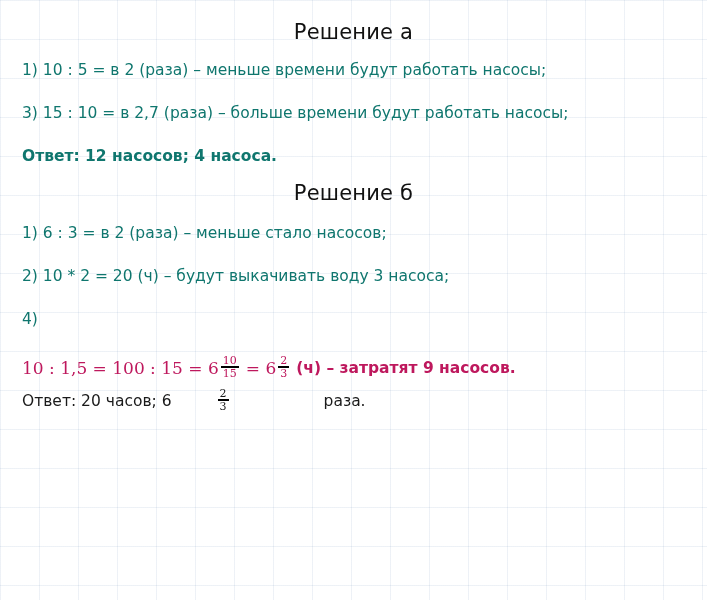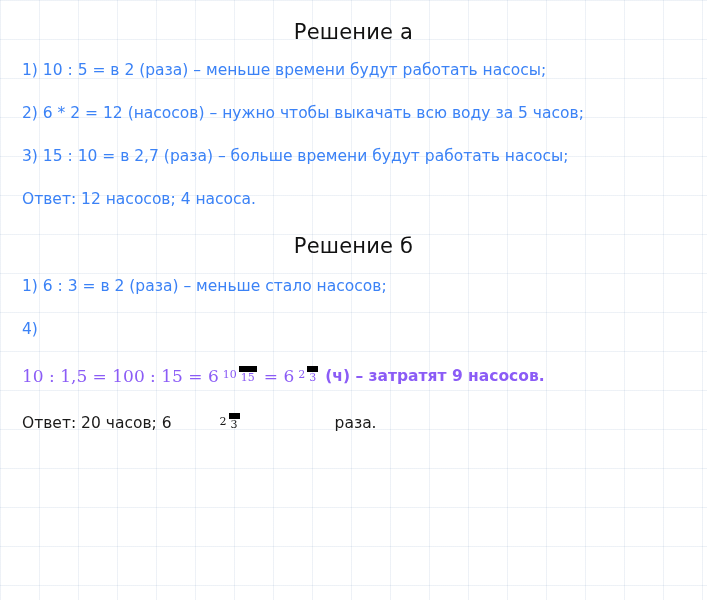--- a/index.html
+++ b/index.html
@@ -42,35 +42,36 @@
     color: #111111;
     margin: 6px 0 16px 0;
     letter-spacing: 0.2px;
   }
   .section-title.second {
     margin-bottom: 18px;
   }
   .line {
     font-size: 15.5px;
     line-height: 1.35;
-    color: #3b82f6;
+    color: #0f766e;
     margin: 0 0 22px 4px;
     white-space: nowrap;
   }
   .line.answer {
-    margin-bottom: 24px;
+    margin-bottom: 14px;
+    font-weight: bold;
   }
   .line.short {
     margin-bottom: 26px;
   }
   .mathline {
     font-family: "DejaVu Serif", serif;
     font-size: 17px;
-    margin: 0 0 28px 4px;
-    color: #8b5cf6;
+    margin: 0 0 8px 4px;
+    color: #be185d;
     display: flex;
     align-items: center;
     flex-wrap: nowrap;
     white-space: nowrap;
   }
   .mathline .sans {
     font-family: "DejaVu Sans", sans-serif;
     font-size: 15.5px;
     font-weight: bold;
   }
@@ -78,57 +79,57 @@
     font-size: 15.5px;
     margin: 0 0 6px 4px;
     display: flex;
     align-items: center;
     white-space: nowrap;
     color: #1a1a1a;
     gap: 44px;
   }
   .frac {
     display: inline-flex;
-    flex-direction: row;
+    flex-direction: column;
     align-items: center;
     justify-content: center;
     vertical-align: middle;
     font-family: "DejaVu Serif", serif;
     font-size: 11px;
     line-height: 1.05;
     margin: 0 2px;
     position: relative;
     top: -1px;
   }
   .frac .num {
     padding: 0 2px;
   }
   .frac .den {
-    border-top: 6px solid #000000;
+    border-top: 2px solid #000000;
     padding: 0 2px;
   }
   .sp { display: inline-block; width: 5px; }
 </style>
 </head>
 <body>
 
 <div class="grid-bg"></div>
 
 <div class="page">
 
   <h1 class="section-title">Решение а</h1>
 
   <p class="line">1) 10 : 5 = в 2 (раза) – меньше времени будут работать насосы;</p>
-  <p class="line">2) 6 * 2 = 12 (насосов) – нужно чтобы выкачать всю воду за 5 часов;</p>
   <p class="line">3) 15 : 10 = в 2,7 (раза) – больше времени будут работать насосы;</p>
   <p class="line answer">Ответ: 12 насосов; 4 насоса.</p>
 
   <h1 class="section-title second">Решение б</h1>
 
   <p class="line">1) 6 : 3 = в 2 (раза) – меньше стало насосов;</p>
+  <p class="line">2) 10 * 2 = 20 (ч) – будут выкачивать воду 3 насоса;</p>
   <p class="line short">4)</p>
 
   <div class="mathline">
     <span>10 : 1,5 = 100 : 15 = 6</span>
     <span class="frac">
       <span class="num">10</span>
       <span class="den">15</span>
     </span>
     <span class="sp"></span>
     <span>= 6</span>

